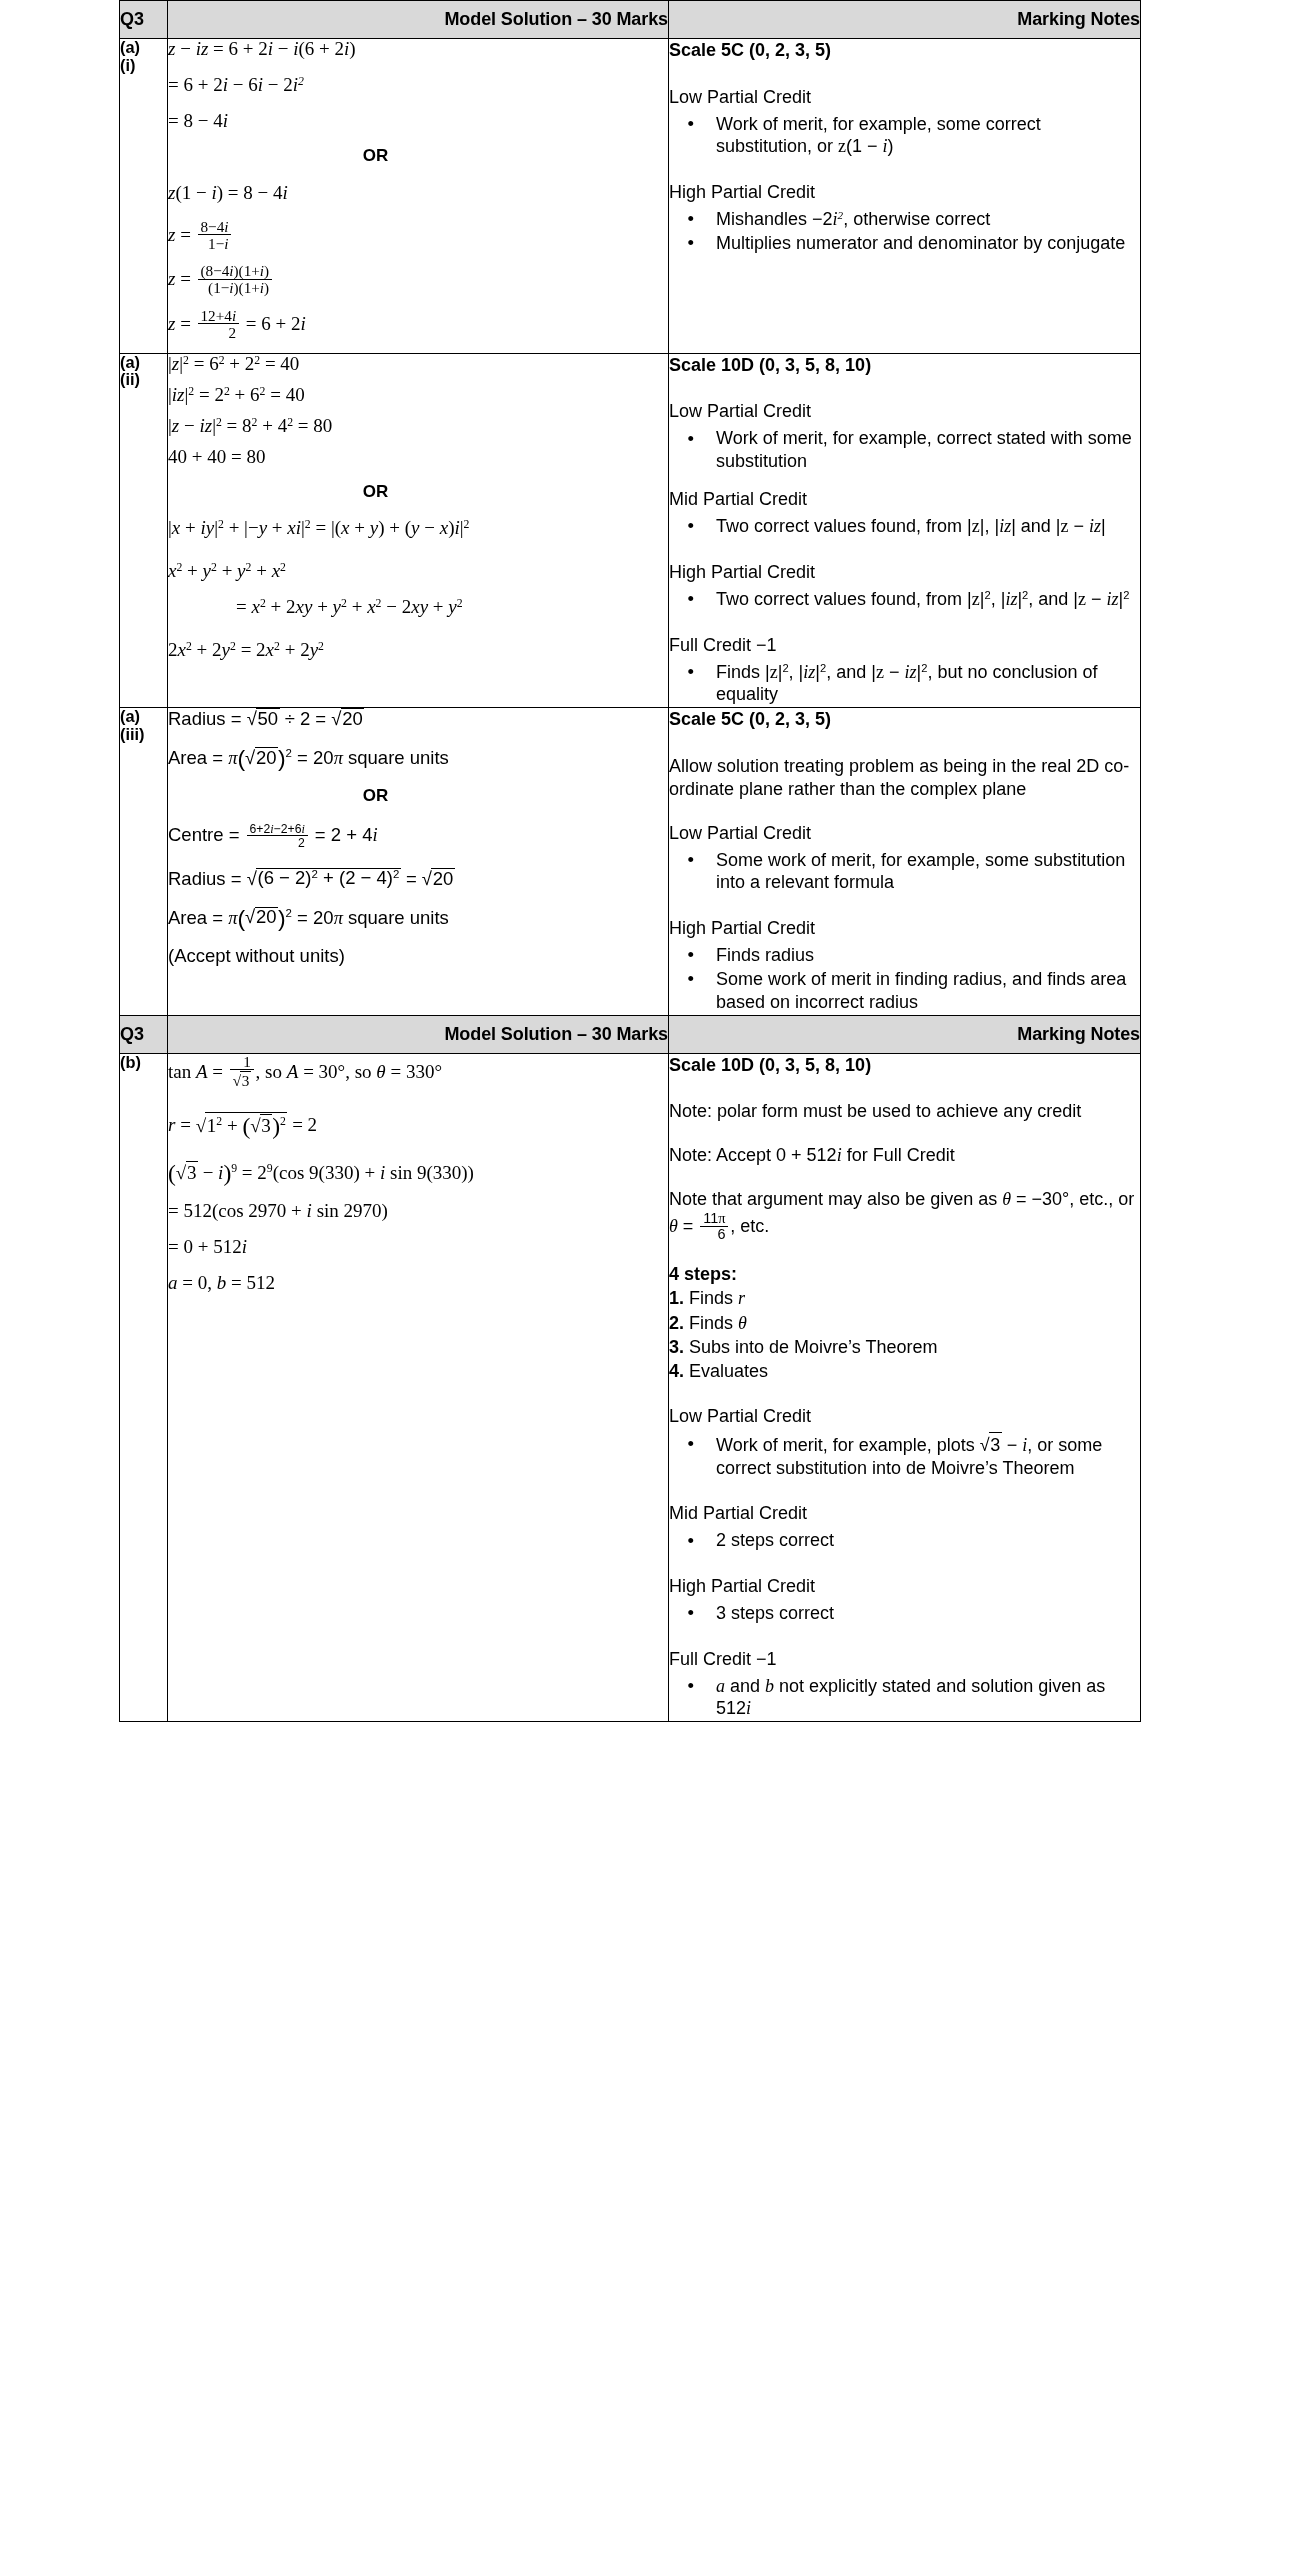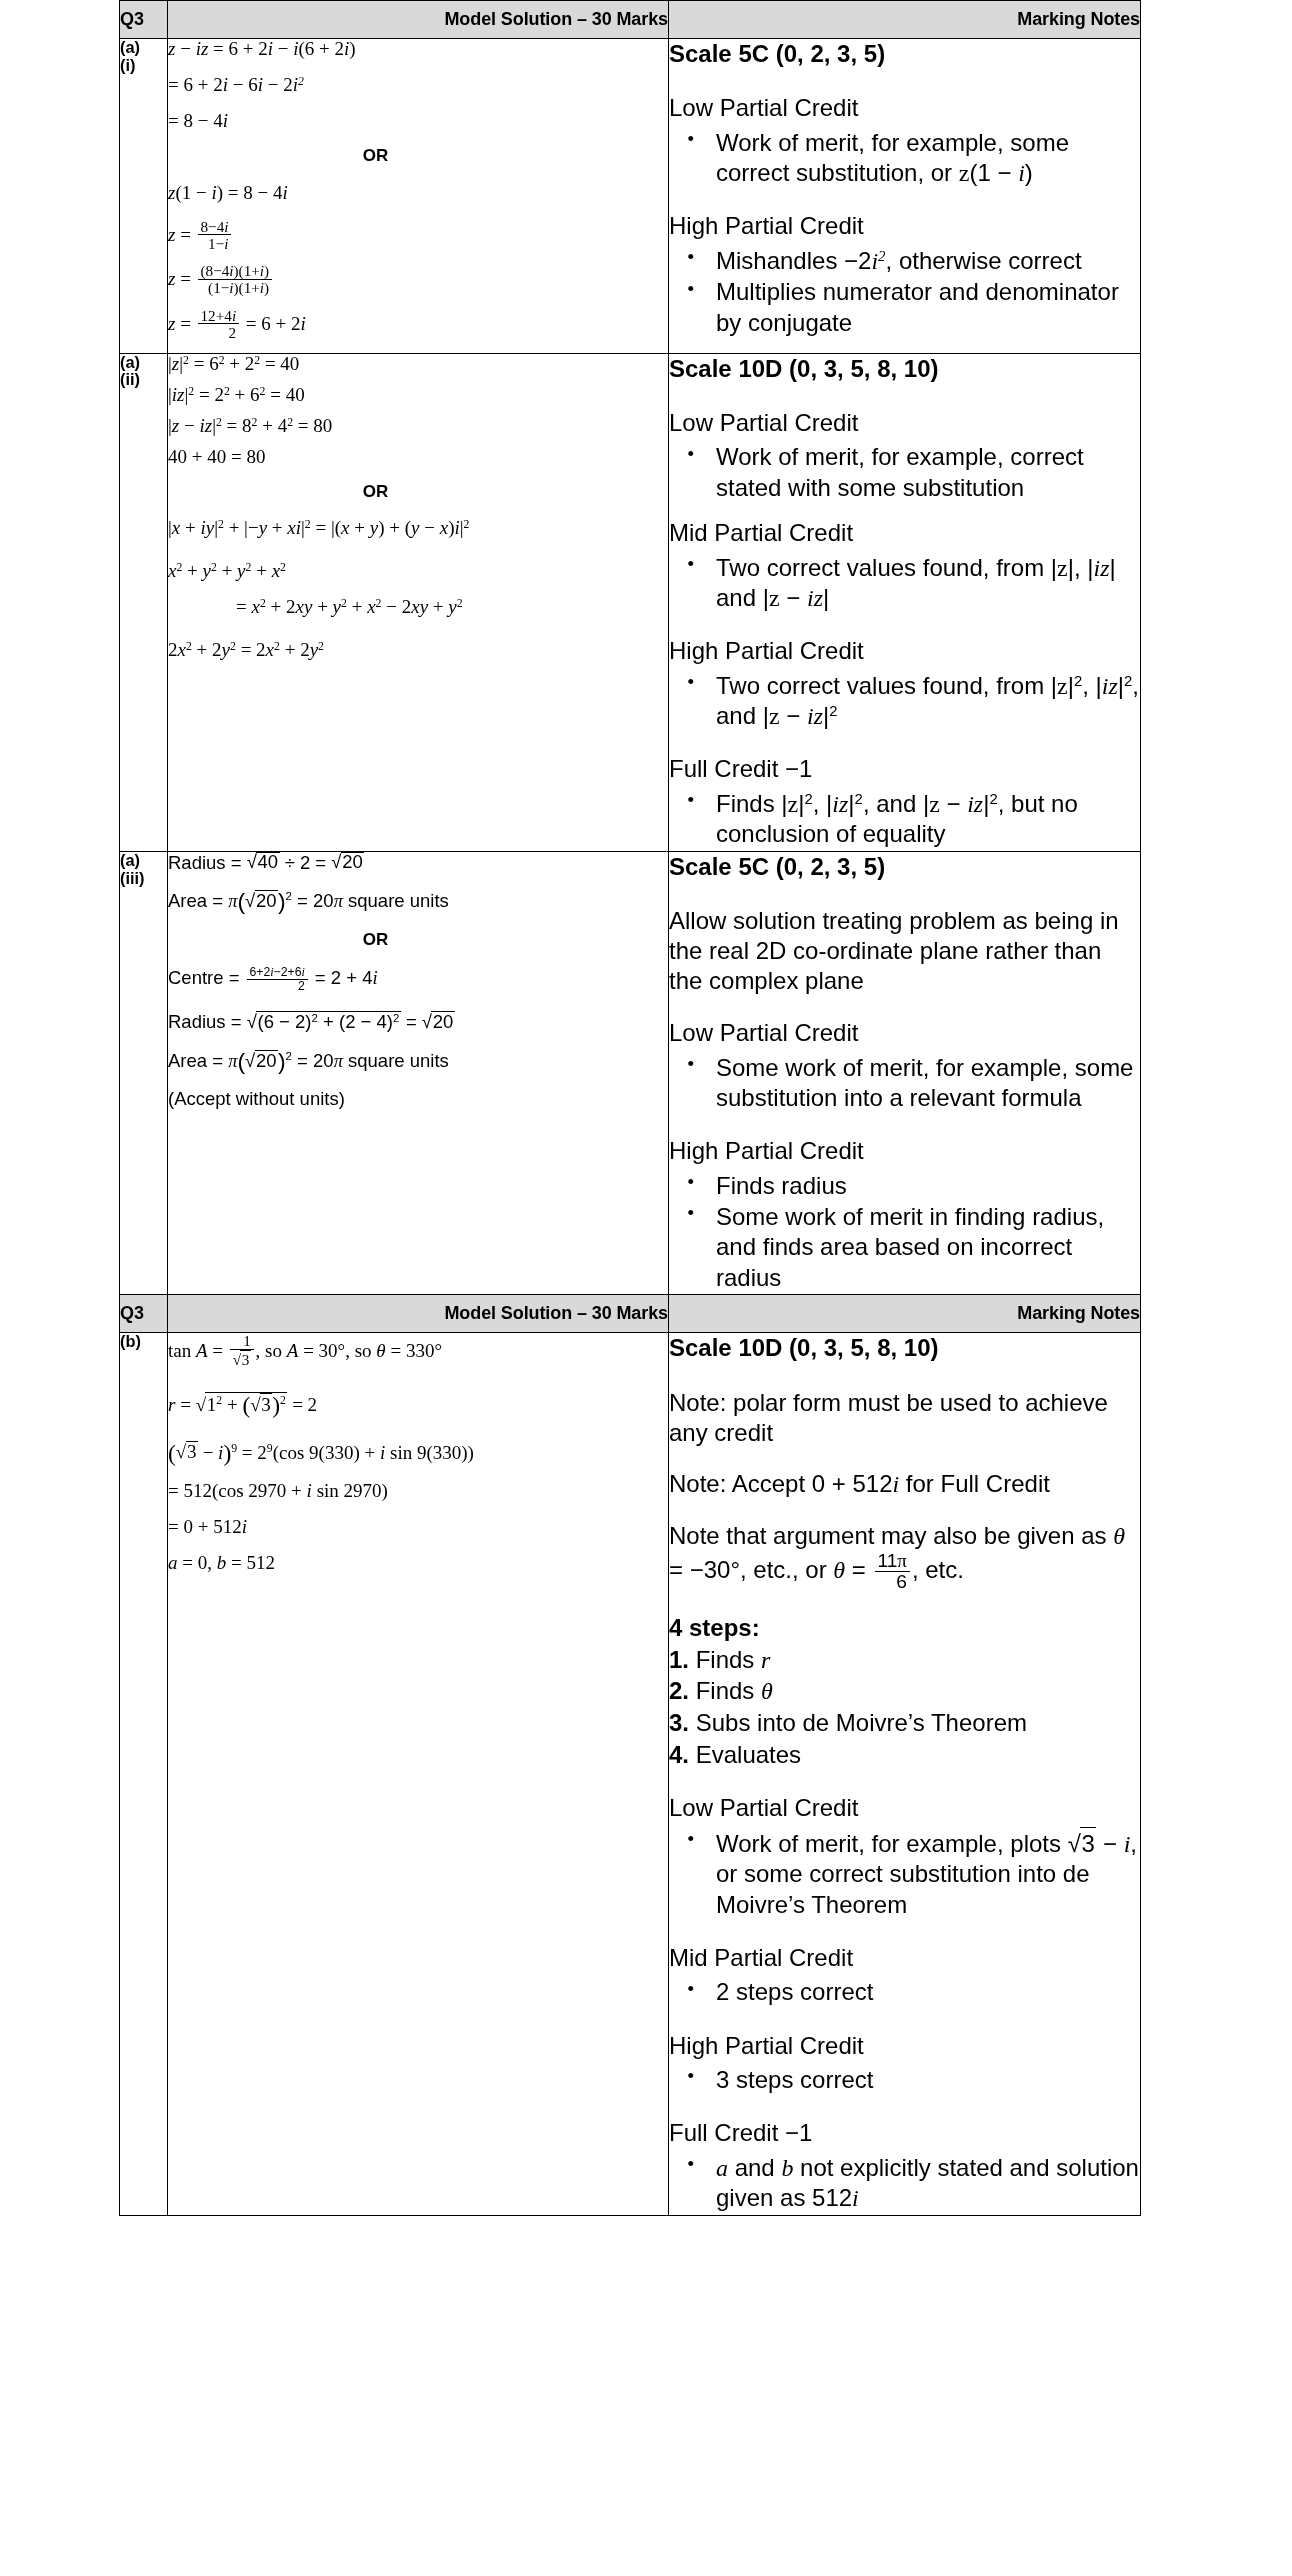--- a/index.html
+++ b/index.html
@@ -128,21 +128,21 @@
   .paren-big {
     display: inline-block;
     font-size: 1.24em;
     vertical-align: -0.10em;
     line-height: 0.9;
   }
 
   
   .notes {
     padding: 10px 10px 11.4px 11.4px;
-    font-size: 24px;
+    font-size: 18px;
     line-height: 1.26;
   }
   .notes .scale {
     font-weight: bold;
     margin: 0 0 24px 0;
   }
   .notes .hd {
     margin: 0 0 4.3px 0;
   }
   .notes .hd.gap { margin-top: 23px; }
@@ -304,21 +304,21 @@
   </tr>
 
   <tr>
     <td class="part">
       <div>(a)</div>
       <div>(iii)</div>
     </td>
 
     <td class="sol">
       <div class="sans-eq">
-        Radius = <span class="rad"><span class="sign">√</span><span class="body">40</span></span> ÷ 2 = <span class="rad"><span class="sign">√</span><span class="body">20</span></span>
+        Radius = <span class="rad"><span class="sign">√</span><span class="body">50</span></span> ÷ 2 = <span class="rad"><span class="sign">√</span><span class="body">20</span></span>
       </div>
       <div class="sans-eq">
         Area = <span class="mathser">π</span><span class="paren-big">(</span><span class="rad"><span class="sign">√</span><span class="body">20</span></span><span class="paren-big">)</span><sup class="p">2</sup> = 20<span class="mathser">π</span> square units
       </div>
       <div class="or">OR</div>
       <div class="sans-eq">
         Centre = <span class="frac small"><span class="num">6+2<span class="mathser">i</span>−2+6<span class="mathser">i</span></span><span class="den">2</span></span> = 2 + 4<span class="mathser">i</span>
       </div>
       <div class="sans-eq">
         Radius = <span class="rad"><span class="sign">√</span><span class="body">(6 − 2)<sup class="p">2</sup> + (2 − 4)<sup class="p">2</sup></span></span> = <span class="rad"><span class="sign">√</span><span class="body">20</span></span>

